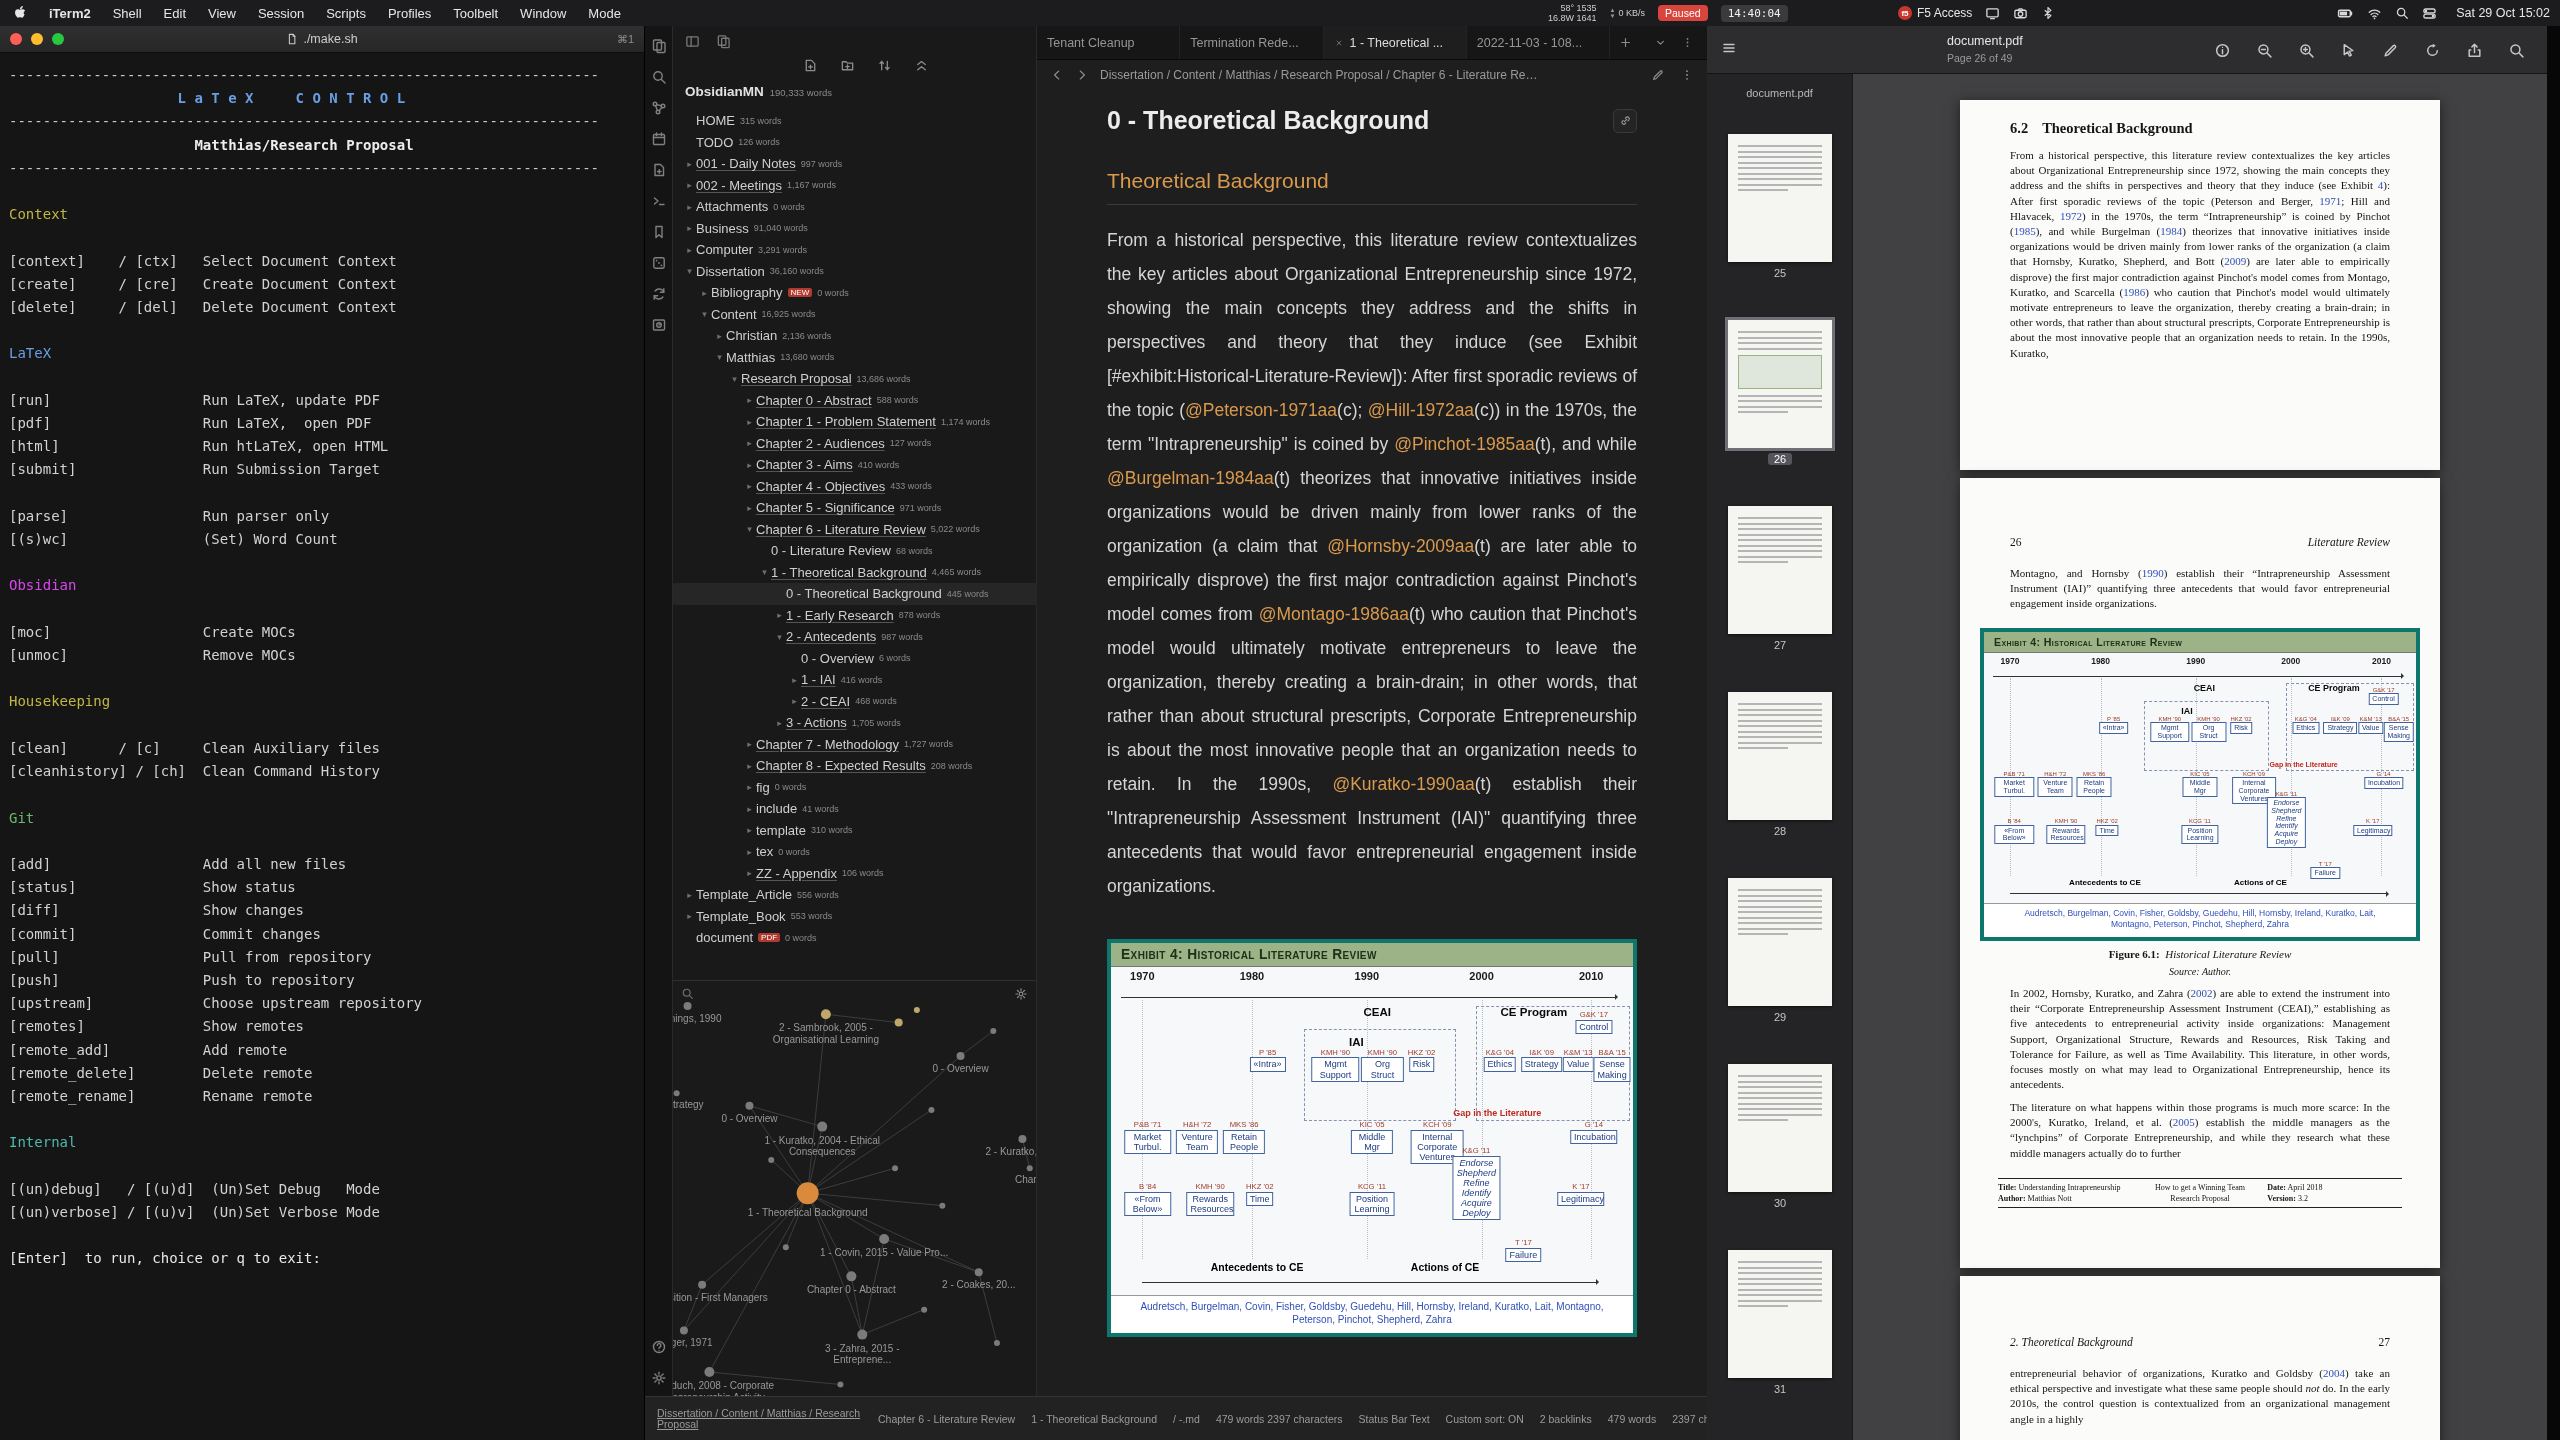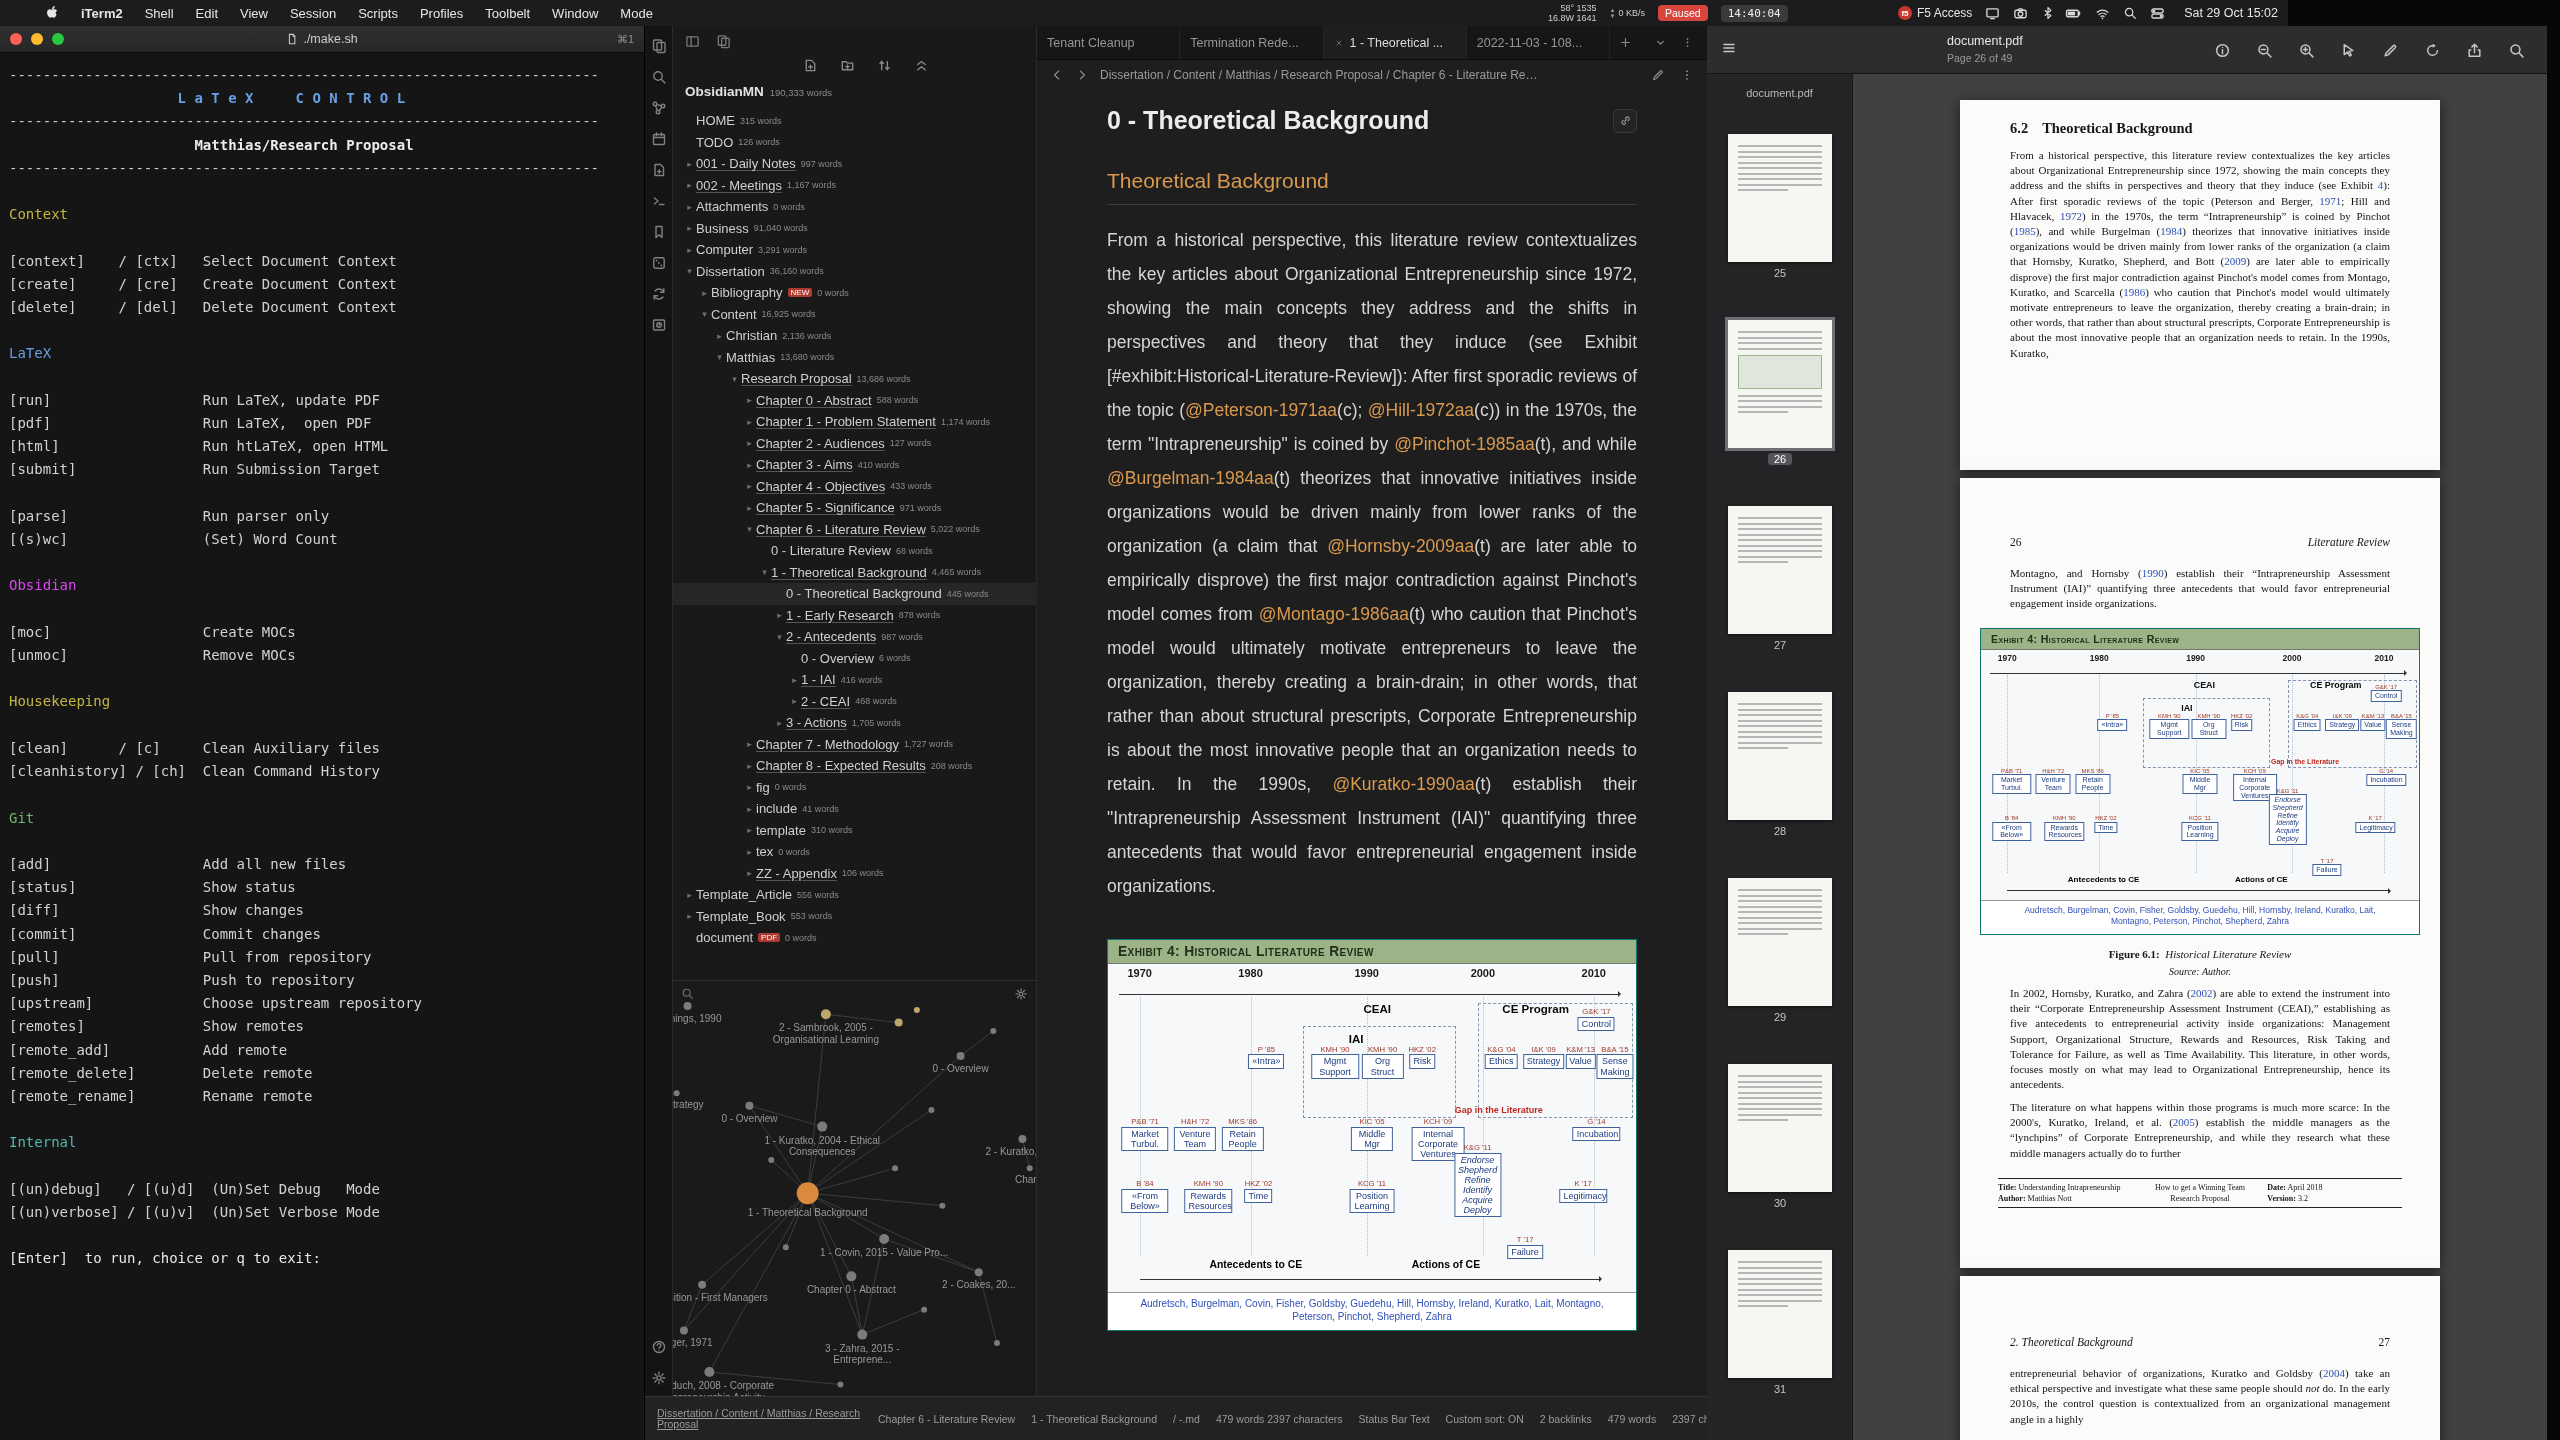--- a/index.html
+++ b/index.html
@@ -3,21 +3,21 @@
 <meta charset="utf-8">
 <style>
 *{margin:0;padding:0;box-sizing:border-box;}
 html,body{width:2560px;height:1440px;overflow:hidden;background:#000;}
 body{font-family:"Liberation Sans",sans-serif;-webkit-font-smoothing:antialiased;}
 #stage{position:relative;width:2560px;height:1440px;background:#070707;overflow:hidden;}
 svg{display:block;}
 .ico{display:inline-flex;align-items:center;justify-content:center;color:inherit;}
 
 
-.menubar{position:absolute;left:0;top:0;width:2288px;height:26px;background:#1c1c1e;color:#e6e6e6;font-size:13px;display:flex;align-items:center;z-index:50;padding-left:32px;}
+.menubar{position:absolute;left:0;top:0;width:2560px;height:26px;background:#1c1c1e;color:#e6e6e6;font-size:13px;display:flex;align-items:center;z-index:50;}
 .mb-left{display:flex;align-items:center;height:100%;}
 .mb-item{padding:0 11px;height:100%;display:flex;align-items:center;white-space:nowrap;}
 .mb-item.bold{font-weight:bold;}
 .mb-apple{padding:0 10px 0 14px;display:flex;align-items:center;}
 .mb-cluster{position:absolute;top:0;height:26px;display:flex;align-items:center;gap:13px;}
 .mb-cluster.a{left:1548px;}
 .mb-cluster.b{left:1898px;}
 .mb-cluster.c{right:10px;}
 .mb-stats{font-size:9px;line-height:10px;color:#cfcfcf;text-align:right;}
 .mb-net{display:flex;align-items:center;gap:3px;font-size:9px;color:#cfcfcf;}
@@ -92,21 +92,21 @@
 .link-chip{margin-left:auto;width:24px;height:24px;border:1px solid #3a3a3a;border-radius:5px;background:#242424;color:#9a9a9a;display:flex;align-items:center;justify-content:center;}
 .note-h1{margin-top:34px;color:#d99a4e;font-size:21px;font-weight:normal;padding-bottom:11px;border-bottom:1px solid #3a3a3a;}
 .note-para{margin-top:18px;font-size:17.5px;line-height:34px;color:#d5d5d5;text-align:justify;}
 .cite{color:#d99a4e;}
 
 .obs-status{position:absolute;left:0;top:1370px;width:1062px;height:44px;background:#222;border-top:1px solid #343434;display:flex;align-items:center;gap:16px;padding:0 12px;color:#9b9b9b;font-size:10.5px;overflow:hidden;}
 .st{white-space:nowrap;flex:none;}
 .st.wrap{white-space:normal;max-width:205px;line-height:11px;text-decoration:underline;}
 
 
-.exhibit{border:1px solid #0f766e;background:#b91c1c;color:#111;font-family:"Liberation Sans",sans-serif;}
+.exhibit{border:4px solid #0f766e;background:#b91c1c;color:#111;font-family:"Liberation Sans",sans-serif;}
 .ex-banner{background:#9cb287;color:#20301a;font-variant:small-caps;font-weight:bold;letter-spacing:.4px;padding:4px 10px;font-size:1.25em;}
 .ex-area{position:relative;background:#f6f8fa;overflow:hidden;border-top:1px solid #777;border-bottom:1px solid #999;}
 .ex-year{position:absolute;transform:translateX(-50%);font-weight:bold;color:#1a1a1a;font-size:1em;top:1%;}
 .ex-vline{position:absolute;top:10%;height:79%;width:0;border-left:1px dotted #b6c0ca;}
 .ex-tline{position:absolute;height:1px;background:#333;top:9%;}
 .ex-tarrow{position:absolute;width:0;height:0;border:3px solid transparent;border-left-color:#333;top:9%;margin-top:-2.5px;}
 .ex-glabel{position:absolute;transform:translateX(-50%);font-weight:bold;color:#0a0a0a;font-size:1.05em;white-space:nowrap;}
 .ex-group{position:absolute;border:1px dashed #8593ad;}
 .ex-wrap{position:absolute;transform:translateX(-50%);text-align:center;}
 .ex-tag{color:#a03b2a;font-size:.7em;white-space:nowrap;line-height:1.1;}

